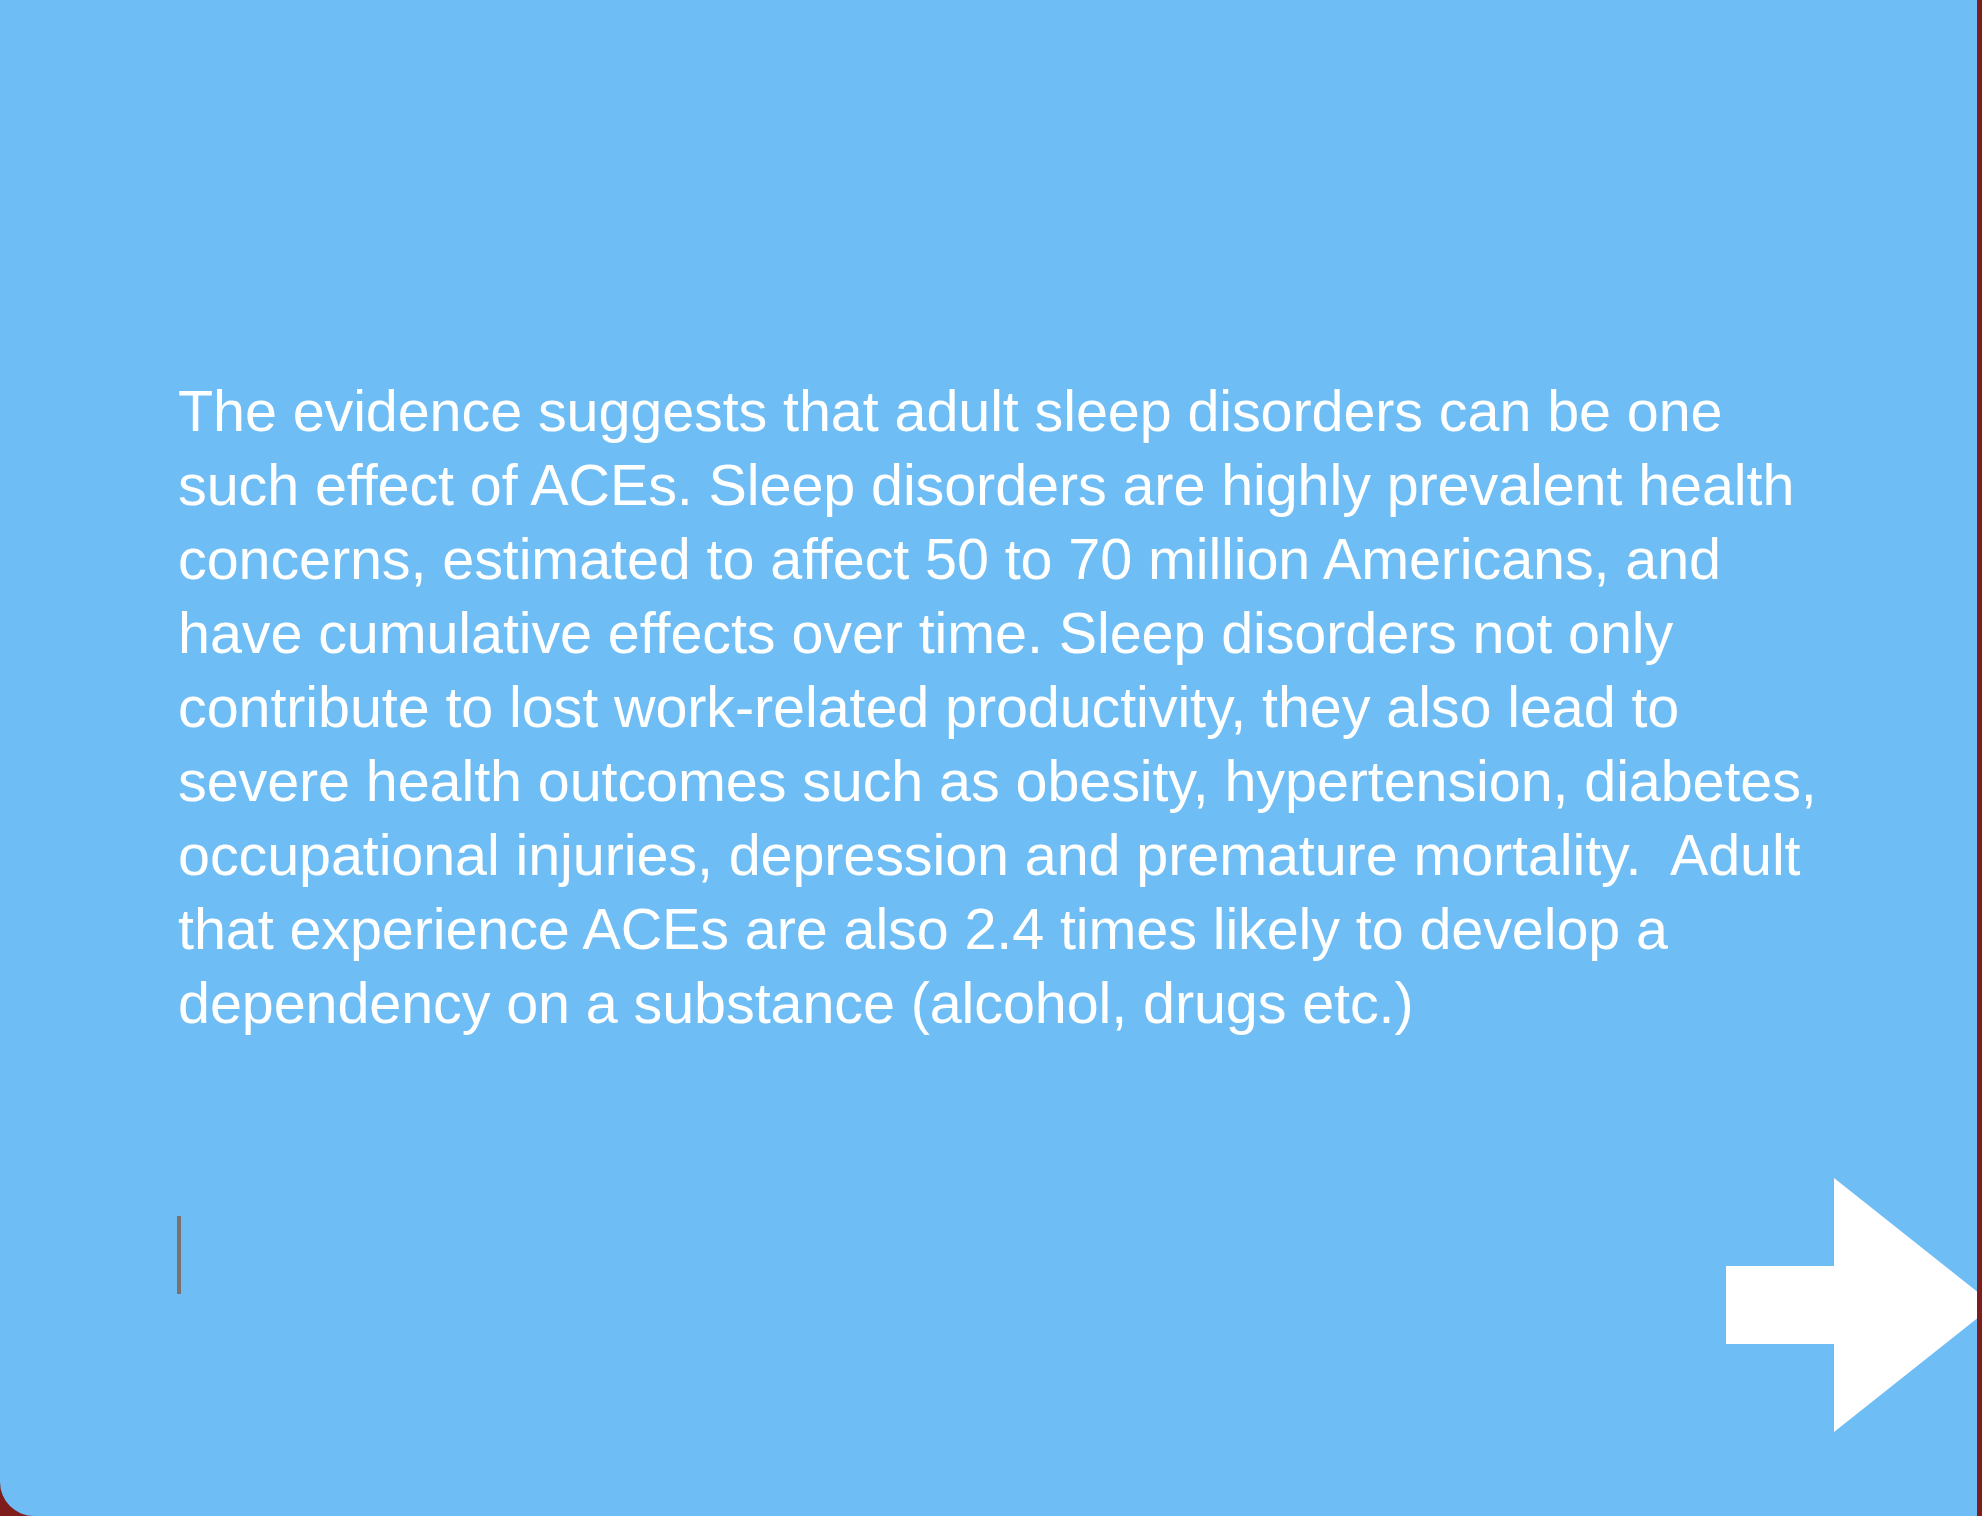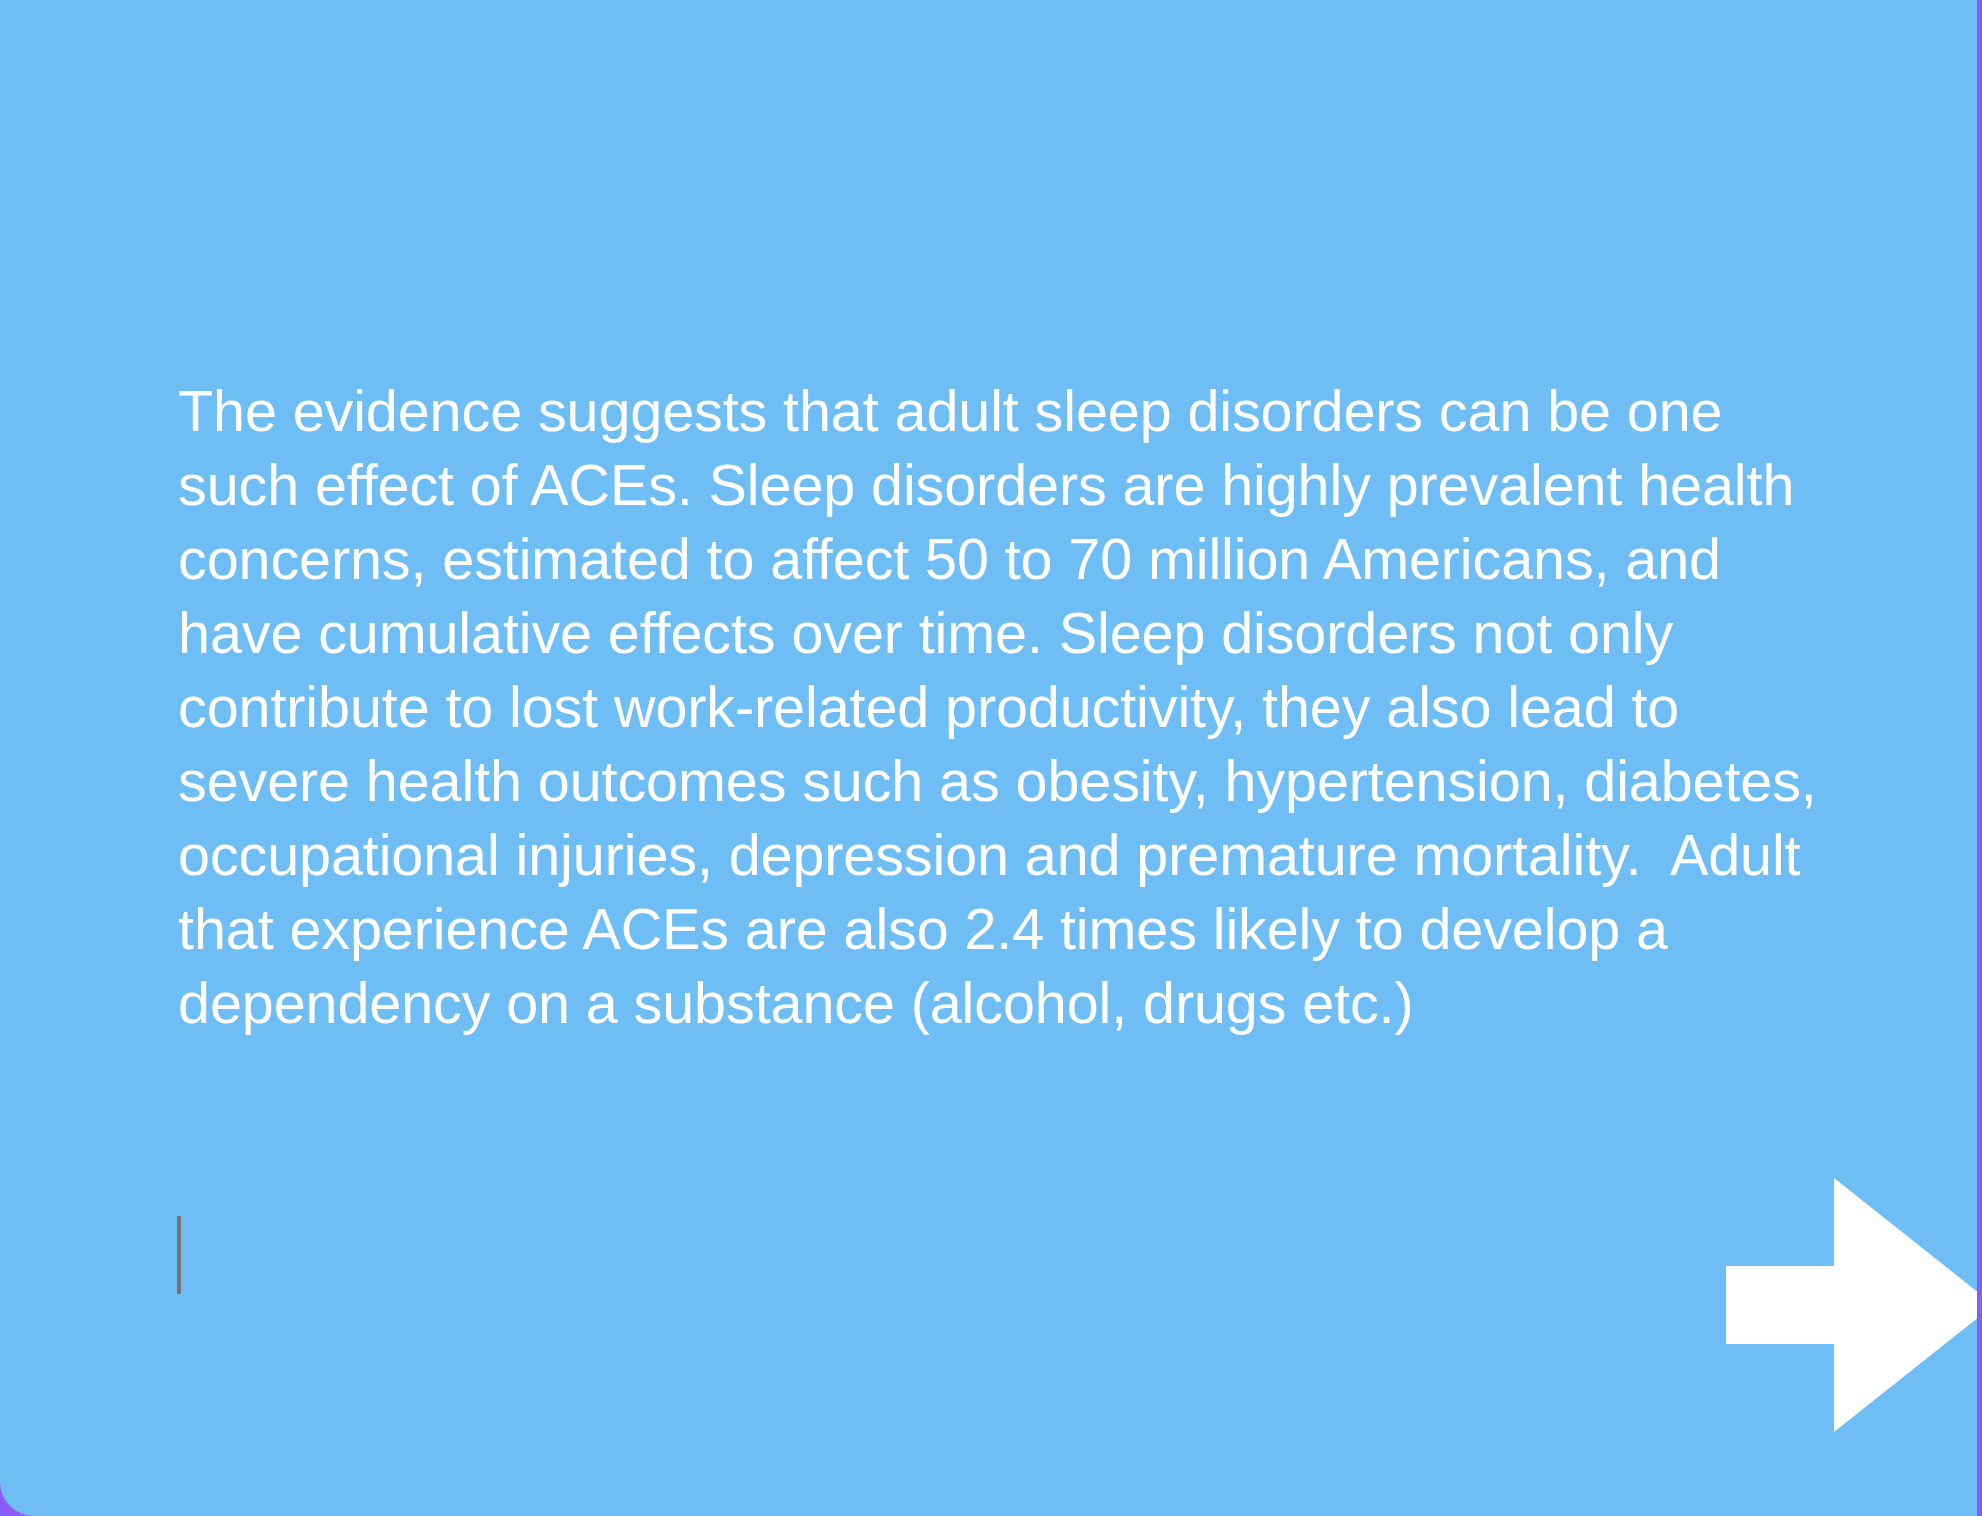--- a/index.html
+++ b/index.html
@@ -14,21 +14,21 @@
     overflow: hidden;
     font-family: "Liberation Sans", sans-serif;
   }
 
   #slide {
     position: relative;
     width: 1982px;
     height: 1516px;
     box-sizing: border-box;
     overflow: hidden;
-    background: #8b5cf6;
+    background: #7f1d1d;
   }
 
   
   #canvas {
     position: absolute;
     left: 0;
     top: 0;
     width: 1977px;
     height: 1516px;
     background: #6FBDF5;

